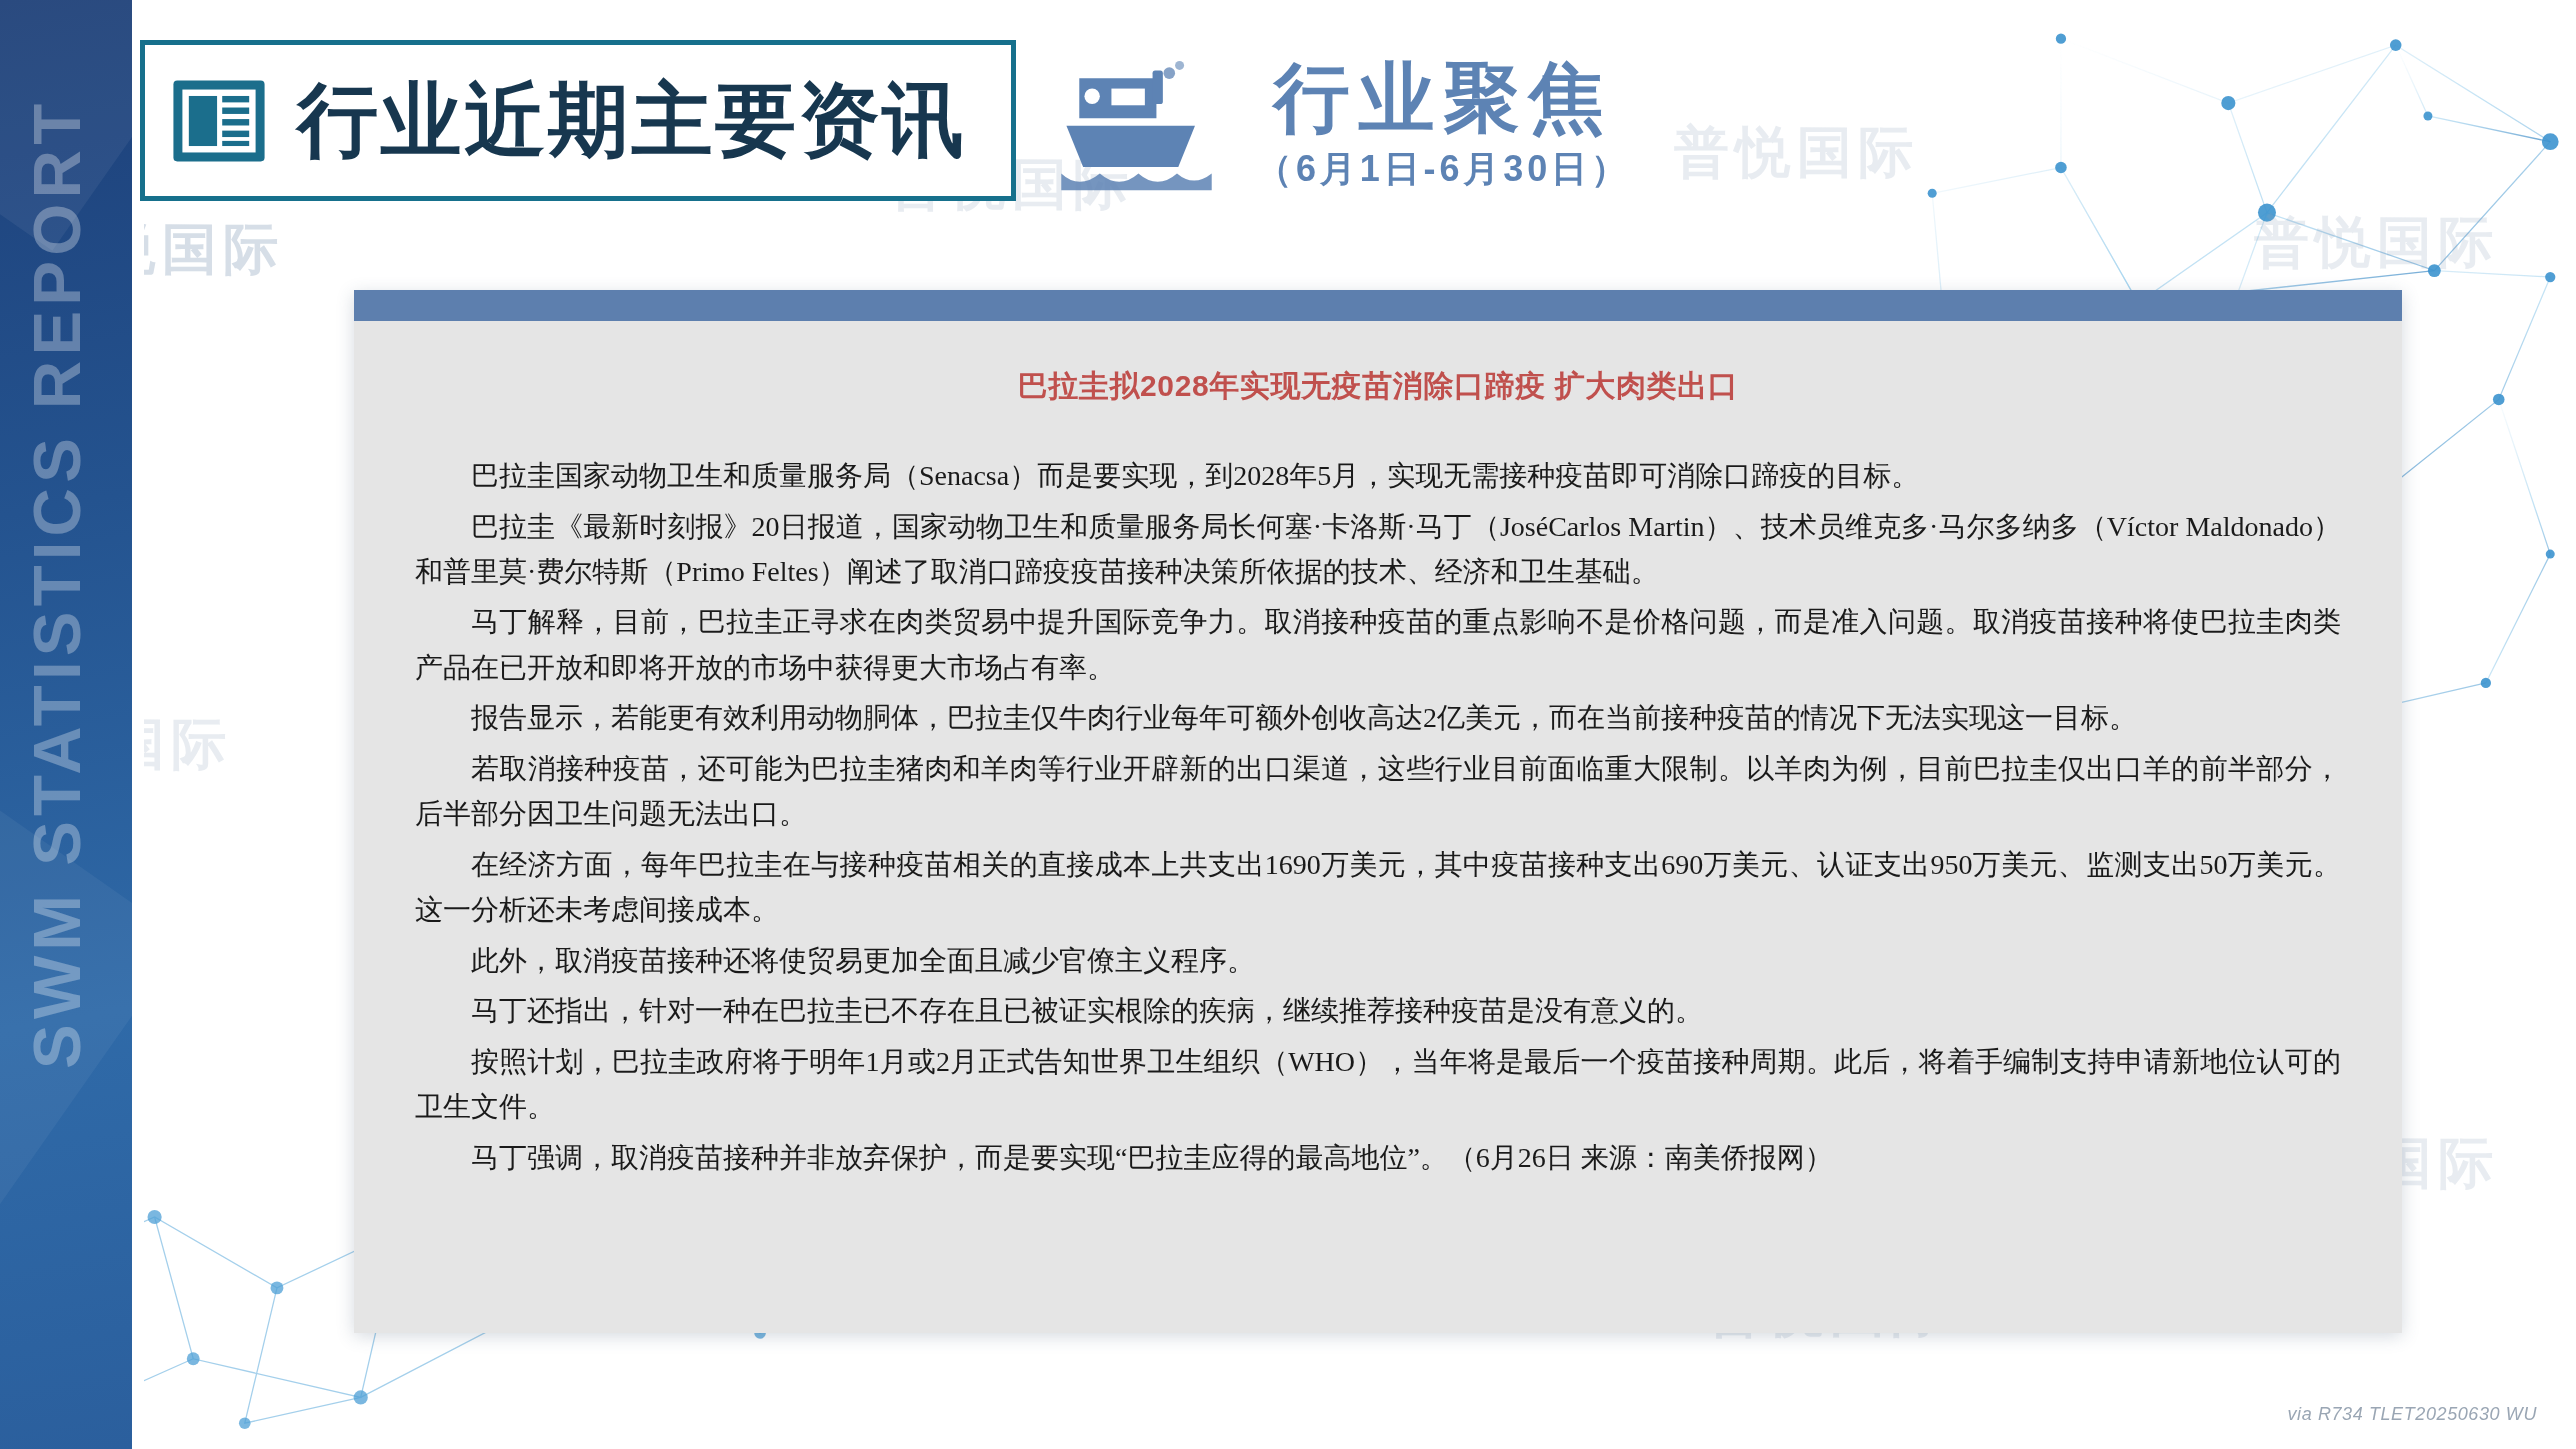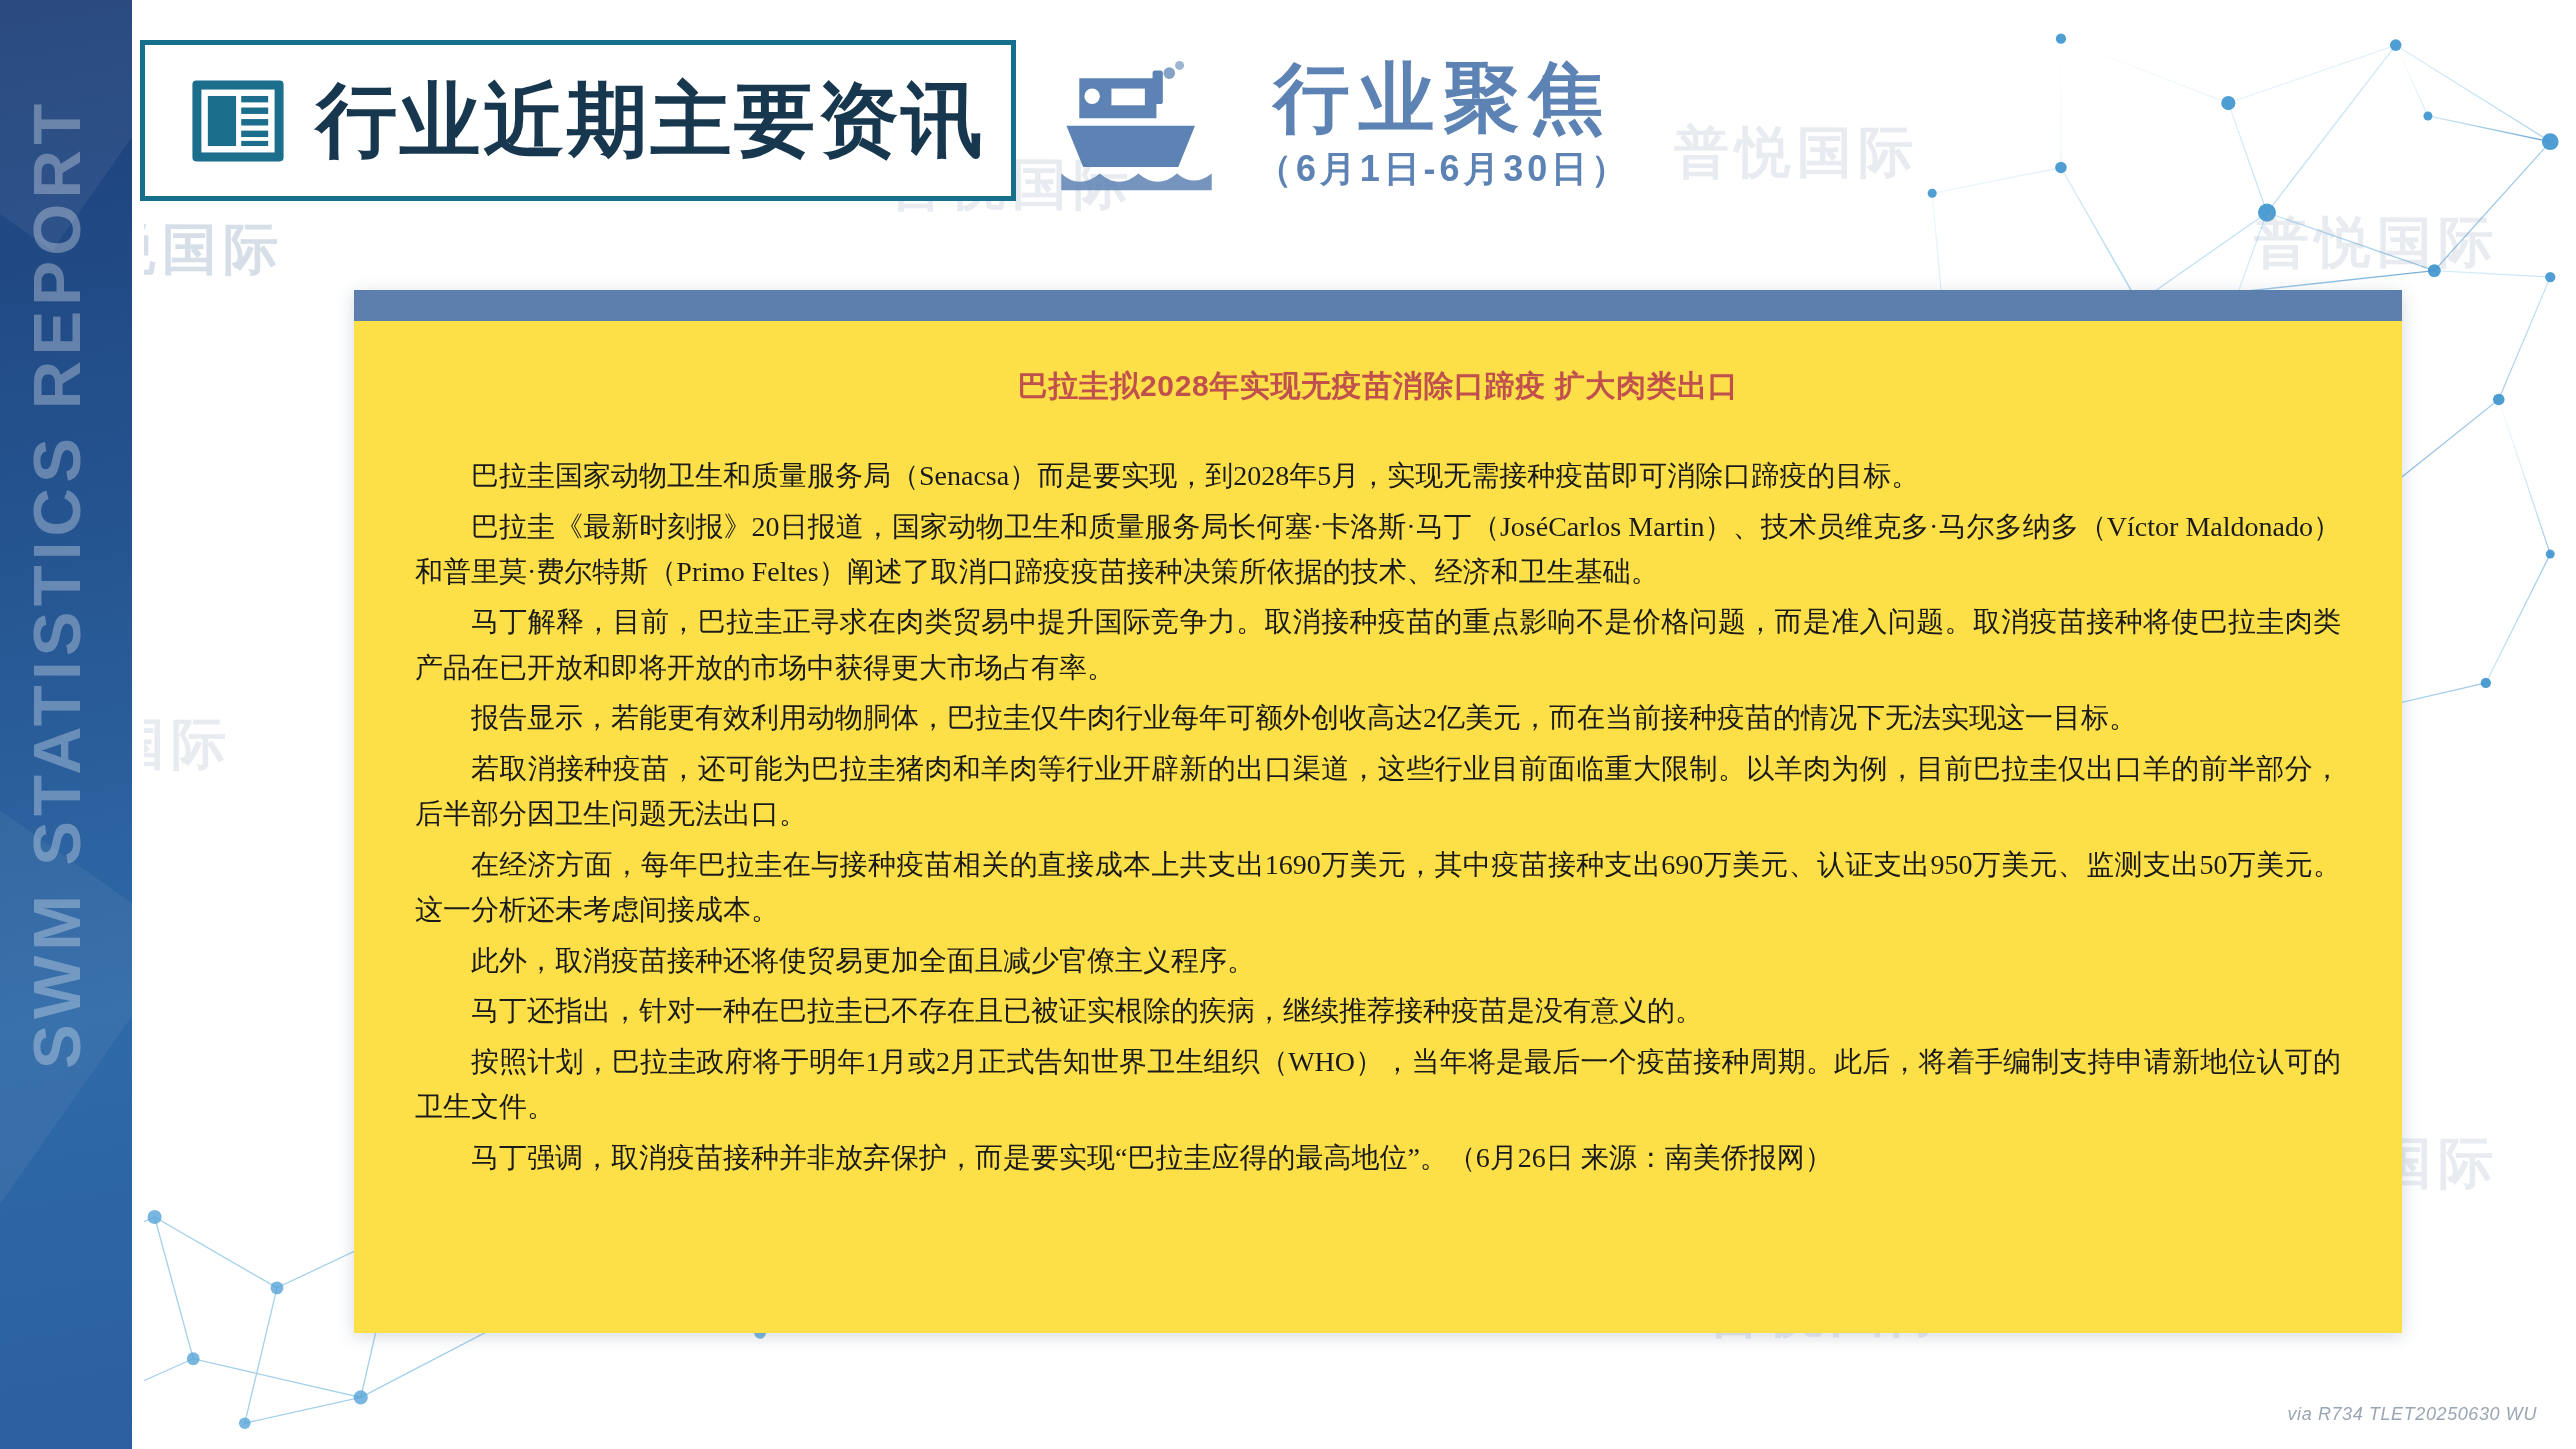--- a/index.html
+++ b/index.html
@@ -77,21 +77,21 @@
   .hdr-box {
     position: absolute;
     top: 40px;
     left: 140px;
     width: 876px;
     height: 161px;
     border: 5.8px solid #16708c;
     background: #ffffff;
     display: flex;
     align-items: center;
-    padding-left: 41px;
+    padding-left: 22px;
   }
   .hdr-icon {
     width: 104px; height: 104px;
     flex: 0 0 104px;
     position: relative;
   }
   .hdr-title {
     font-size: 81px;
     font-weight: bold;
     color: #17374f;
@@ -134,21 +134,21 @@
     white-space: nowrap;
   }
 
   
   .card {
     position: absolute;
     left: 354px;
     top: 290px;
     width: 2048px;
     height: 1043px;
-    background: #fde047;
+    background: #e5e5e5;
     box-shadow: 0 3.9px 16.7px rgba(60,80,110,0.22);
   }
   .card-topbar {
     height: 31px;
     background: #5d7fae;
     width: 100%;
   }
   .card-inner {
     padding: 45px 61px 26px 61px;
   }

